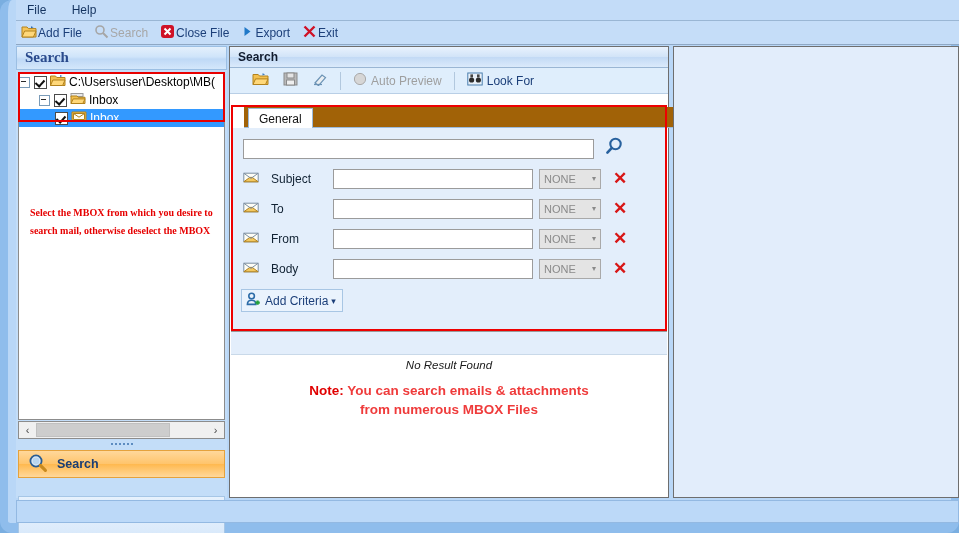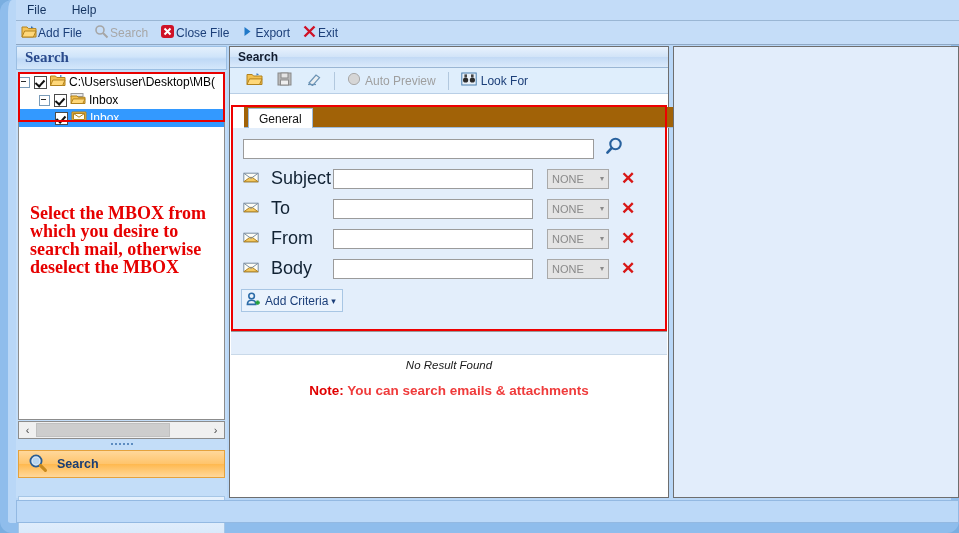--- a/index.html
+++ b/index.html
@@ -76,21 +76,21 @@
     width:11px;height:11px;border:1px solid #4a4a4a;background:#fff;
     display:inline-block;margin-right:3px;position:relative;flex:none;
   }
   .cbx:after{
     content:"";position:absolute;left:2px;top:1px;width:4px;height:7px;
     border:solid #111;border-width:0 2px 2px 0;transform:rotate(42deg);
   }
   .tlabel{margin-left:3px;}
   .note-left{
     position:absolute;left:14px;top:158px;width:190px;
-    font-family:"Liberation Serif",serif;font-weight:bold;font-size:18px;
+    font-family:"Liberation Serif",serif;font-weight:bold;font-size:10px;
     color:#e60000;line-height:18px;
   }
   .hscroll{
     position:absolute;left:2px;top:375px;width:207px;height:18px;
     background:#f0f0f0;border:1px solid #8c8c8c;box-sizing:border-box;
     display:flex;align-items:center;
   }
   .hs-arrow{width:17px;height:16px;display:flex;align-items:center;justify-content:center;color:#4a4a4a;font-size:11px;flex:none;}
   .hs-thumb{height:14px;background:#cdcdcd;border:1px solid #c0c0c0;box-sizing:border-box;}
   .hs-track{flex:1;height:16px;background:#f0f0f0;display:flex;align-items:center;}
@@ -118,21 +118,21 @@
     background:#ffffff;border:1px solid #6e6e6e;box-sizing:border-box;
   }
   .cp-header{
     height:21px;
     background:linear-gradient(to bottom,#e9f2fd 0%,#d2e4f8 48%,#c3daf5 52%,#dbeafb 100%);
     border-bottom:1px solid #9ab6d4;
     font-weight:bold;font-size:12px;color:#101b2e;padding:3px 0 0 8px;box-sizing:border-box;
   }
   .cp-toolbar{
     height:26px;background:#dfeefc;border-bottom:1px solid #b9cfe6;
-    display:flex;align-items:center;padding-left:10px;box-sizing:border-box;gap:2px;
+    display:flex;align-items:center;padding-left:16px;box-sizing:border-box;gap:2px;
   }
   .cp-tb-sep{width:1px;height:18px;background:#b2c8de;margin:0 4px;}
   .cp-tb-item{display:flex;align-items:center;gap:4px;padding:1px 6px;font-size:12px;color:#1c3f79;}
   .cp-tb-item.disabled{color:#9f9f9f;}
   .redbox-main{
     position:absolute;left:1px;top:58px;width:436px;height:226px;
     border:2px solid #ee0000;box-sizing:border-box;pointer-events:none;z-index:5;
   }
   .tabstrip{
     position:absolute;left:14px;top:60px;width:432px;height:21px;
@@ -147,24 +147,24 @@
     position:absolute;left:3px;top:81px;width:432px;height:201px;
     background:#e3eefb;box-sizing:border-box;padding:8px 0 0 0;
   }
   .bigsearch-row{display:flex;align-items:center;padding:0 8px 0 10px;}
   .bigsearch{
     width:351px;height:20px;background:#fff;border:1px solid #9b9b9b;box-sizing:border-box;
   }
   .mag{margin-left:10px;}
   .crow{display:flex;align-items:center;height:25px;padding-left:10px;margin-top:5px;}
   .crow .env{width:18px;flex:none;}
-  .crow .clabel{width:62px;font-size:18px;color:#123;flex:none;margin-left:10px;}
+  .crow .clabel{width:62px;font-size:12px;color:#123;flex:none;margin-left:10px;}
   .cinput{width:200px;height:20px;background:#fff;border:1px solid #9b9b9b;box-sizing:border-box;}
   .cselect{
-    width:62px;height:20px;margin-left:14px;background:#e4e4e4;border:1px solid #a9a9a9;
+    width:62px;height:20px;margin-left:6px;background:#e4e4e4;border:1px solid #a9a9a9;
     box-sizing:border-box;display:flex;align-items:center;justify-content:space-between;
     padding:0 4px;font-size:11px;color:#8a8a8a;
   }
   .cselect .caret{font-size:8px;color:#8a8a8a;}
   .delx{margin-left:12px;font-size:17px;color:#d81616;font-weight:bold;line-height:12px;}
   .addcrit{
     margin:8px 0 0 8px;display:inline-flex;align-items:center;gap:3px;
     border:1px solid #a8c6e4;background:#eaf3fd;padding:2px 6px 2px 4px;
     font-size:12px;color:#1c3f79;
   }
@@ -496,20 +496,21 @@
     </div>
 
     <div class="redbox-main"></div>
 
     <div class="resultbar"></div>
 
     <div class="resultarea">
       <div class="noresult">No Result Found</div>
       <div class="note-main">
         <b>Note:</b><span> You can search emails &amp; attachments</span><br>
+        <span>from numerous MBOX Files</span>
       </div>
     </div>
   </div>
 
   <div class="rightpanel"></div>
 
   <div class="statusbar"></div>
 
 </div>
 

